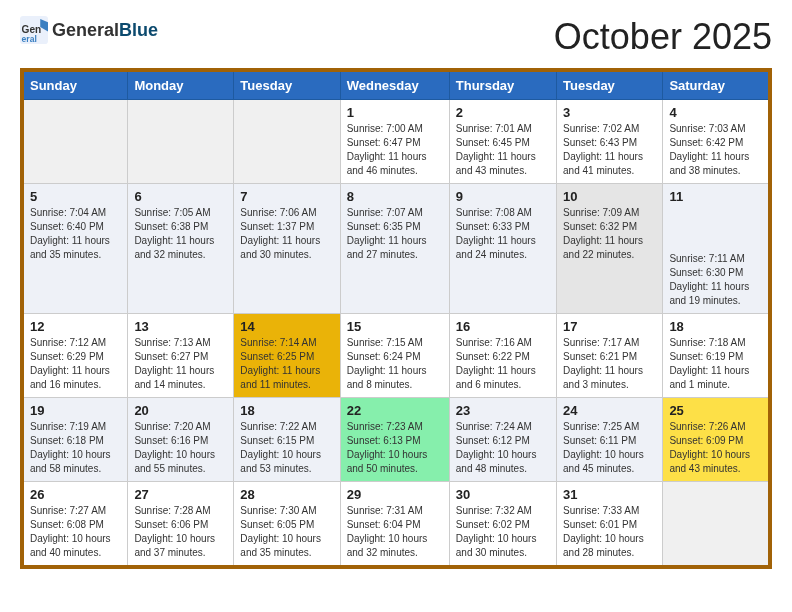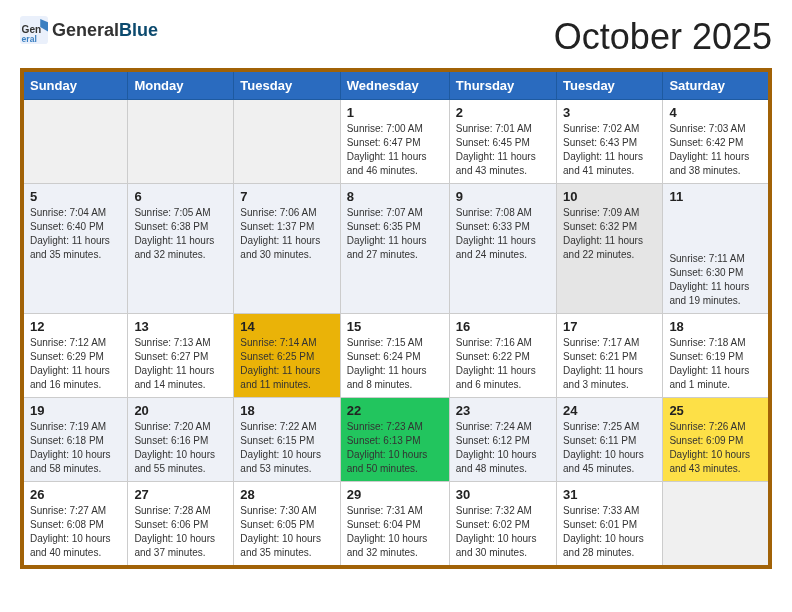--- a/index.html
+++ b/index.html
@@ -280,21 +280,21 @@
 Daylight: 10 hours
 and 55 minutes.</div>
           </td>
           <td style="background: rgb(238, 241, 247);">
             <div class="day-num">18</div>
             <div class="day-info" style="white-space: pre-wrap;">Sunrise: 7:22 AM
 Sunset: 6:15 PM
 Daylight: 10 hours
 and 53 minutes.</div>
           </td>
-          <td style="background: #22c55e;">
+          <td style="background: #86efac;">
             <div class="day-num">22</div>
             <div class="day-info" style="white-space: pre-wrap;">Sunrise: 7:23 AM
 Sunset: 6:13 PM
 Daylight: 10 hours
 and 50 minutes.</div>
           </td>
           <td style="background: rgb(238, 241, 247);">
             <div class="day-num">23</div>
             <div class="day-info" style="white-space: pre-wrap;">Sunrise: 7:24 AM
 Sunset: 6:12 PM

